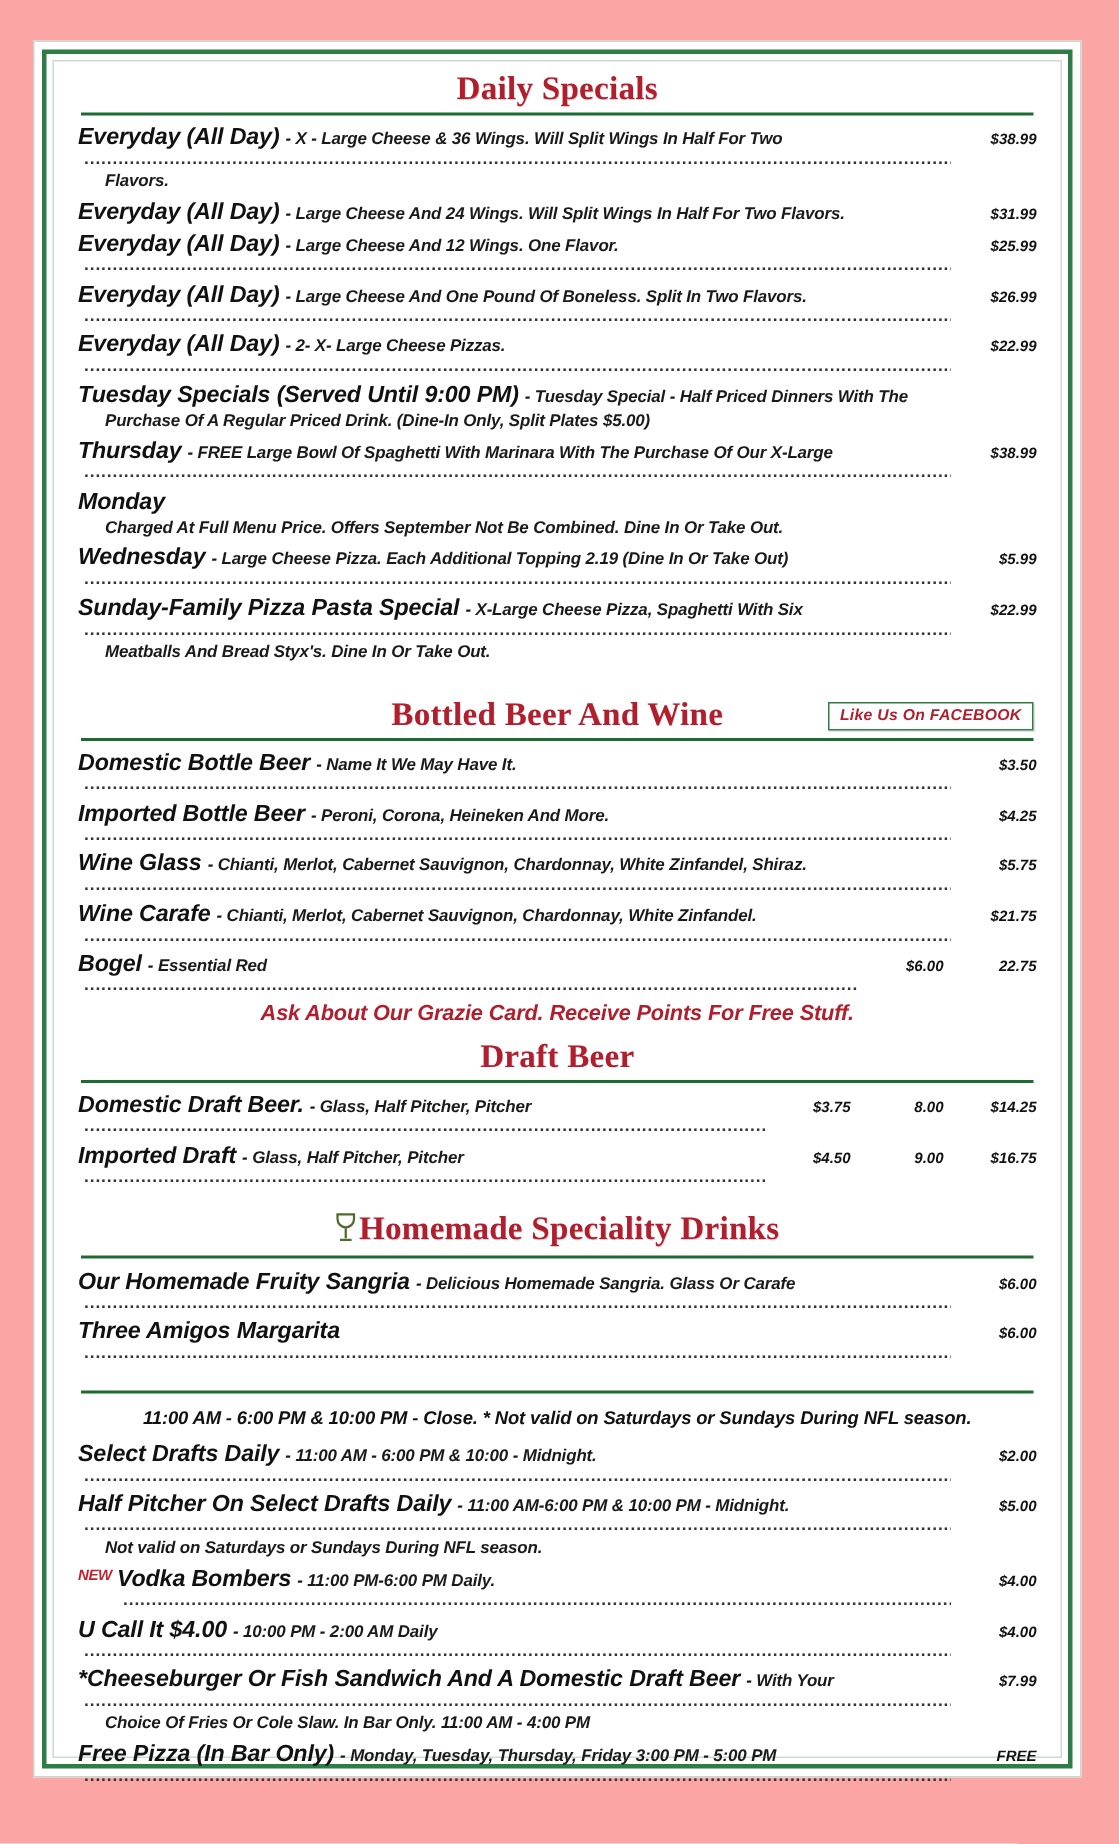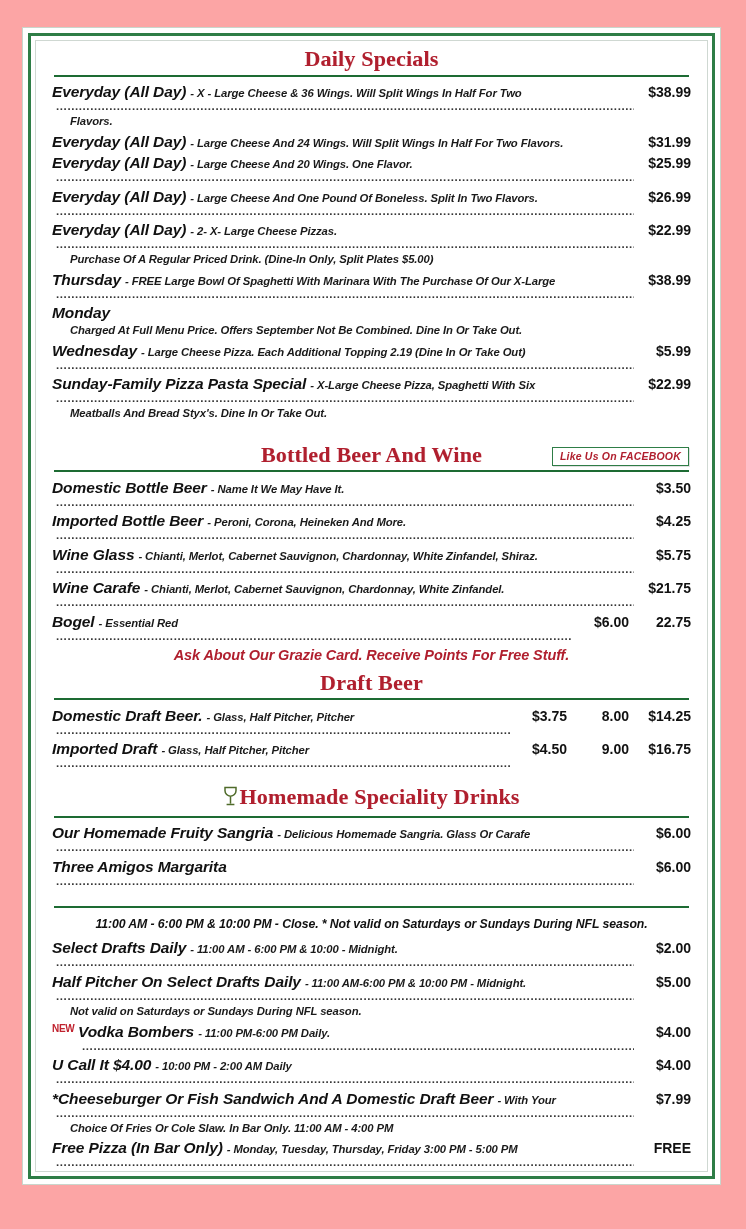--- a/index.html
+++ b/index.html
@@ -142,21 +142,22 @@
     font-size: 11.5px;
     font-weight: bold;
     color: #333;
     letter-spacing: 0.6px;
     margin: 0 3px 0 4px;
     transform: translateY(-1px);
   }
   .price {
     flex: 0 0 auto;
     font-weight: bold;
-    font-size: 14px;
+    font-style: italic;
+    font-size: 10px;
     color: #111;
     text-align: right;
     white-space: nowrap;
     min-width: 54px;
   }
   .price.p2, .price.p3 {
     min-width: 56px;
     text-align: right;
   }
   .price.p2 { margin-left: 6px; }
@@ -171,20 +172,21 @@
     line-height: 1.25;
     letter-spacing: -0.1px;
   }
 
   .new-tag {
     position: absolute;
     left: -26px;
     top: 3px;
     font-size: 10px;
     font-weight: bold;
+    font-style: italic;
     color: #c0232f;
     letter-spacing: -0.3px;
   }
   .row.has-new { position: relative; margin-left: 26px; }
 
   
   .red-note {
     text-align: center;
     font-weight: bold;
     font-style: italic;
@@ -239,40 +241,48 @@
                   <div class="row-main">
                     <span class="name">Everyday (All Day)</span>
                     <span class="desc">- Large Cheese And 24 Wings. Will Split Wings In Half For Two Flavors.</span>
                     <span class="leader"></span>
                   </div>
                   <span class="price">$31.99</span>
                 </div>
                 <div class="row">
                   <div class="row-main">
                     <span class="name">Everyday (All Day)</span>
-                    <span class="desc">- Large Cheese And 20 Wings. One Flavor.</span>
+                    <span class="desc">- Large Cheese And 12 Wings. One Flavor.</span>
                     <span class="leader">.......................................................................................................................................................................................................</span>
                   </div>
                   <span class="price">$25.99</span>
                 </div>
                 <div class="row">
                   <div class="row-main">
                     <span class="name">Everyday (All Day)</span>
                     <span class="desc">- Large Cheese And One Pound Of Boneless. Split In Two Flavors.</span>
                     <span class="leader">.......................................................................................................................................................................................................</span>
                   </div>
                   <span class="price">$26.99</span>
                 </div>
                 <div class="row">
                   <div class="row-main">
                     <span class="name">Everyday (All Day)</span>
                     <span class="desc">- 2- X- Large Cheese Pizzas.</span>
                     <span class="leader">.......................................................................................................................................................................................................</span>
                   </div>
                   <span class="price">$22.99</span>
+                </div>
+                <div class="row">
+                  <div class="row-main">
+                    <span class="name">Tuesday Specials (Served Until 9:00 PM)</span>
+                    <span class="desc">- Tuesday Special - Half Priced Dinners With The</span>
+                    <span class="leader"></span>
+                  </div>
+                  <span class="price"></span>
                 </div>
                 <div class="sub">Purchase Of A Regular Priced Drink. (Dine-In Only, Split Plates $5.00)</div>
                 <div class="row">
                   <div class="row-main">
                     <span class="name">Thursday</span>
                     <span class="desc">- FREE Large Bowl Of Spaghetti With Marinara With The Purchase Of Our X-Large</span>
                     <span class="leader">.......................................................................................................................................................................................................</span>
                   </div>
                   <span class="price">$38.99</span>
                 </div>

